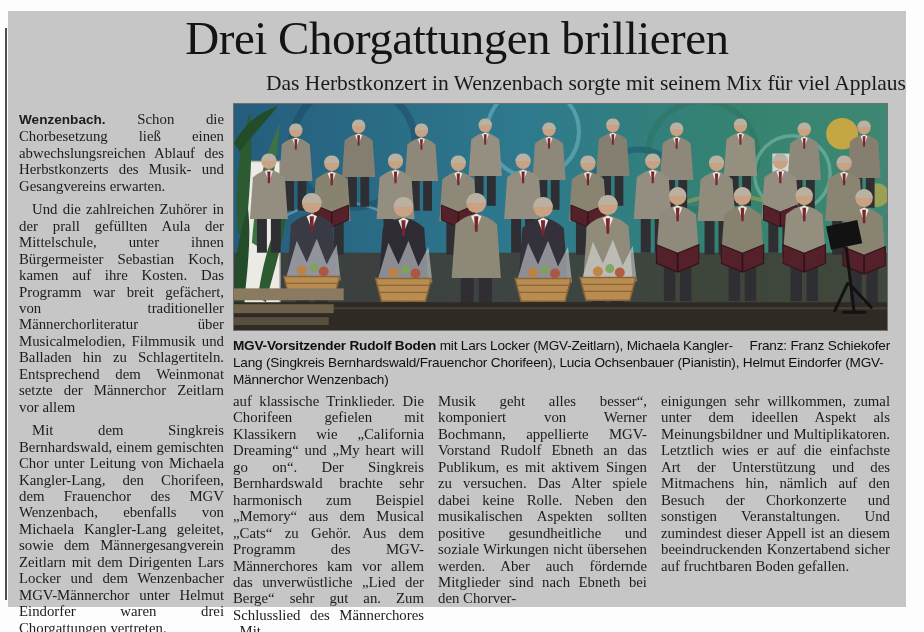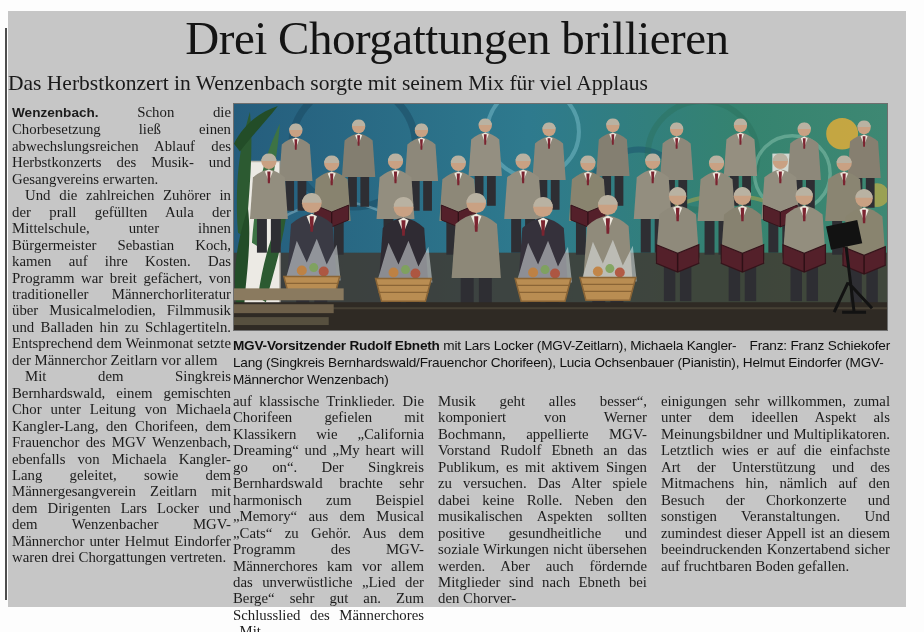--- a/index.html
+++ b/index.html
@@ -22,31 +22,31 @@
   }
   .headline {
     position: absolute; top: 0px; left: 0; width: 100%;
     text-align: center;
     font-size: 47px; font-weight: 400;
     letter-spacing: -0.5px; color: #141414;
     margin: 0; line-height: 1.15;
   }
   .subhead {
     position: absolute; top: 60px; left: 0; width: 100%;
-    text-align: left;
+    text-align: right;
     font-size: 21.5px; font-weight: 400; color: #1a1a1a;
     margin: 0;
   }
   .leftcol {
     position: absolute; left: 4px; top: 93px; width: 219px;
     font-size: 14.8px; line-height: 16.45px;
     text-align: justify; color: #1c1c1c;
     hyphens: auto; -webkit-hyphens: auto;
   }
-  .leftcol p { margin: 0; }
+  .leftcol p { margin: 7px; }
   .leftcol p + p { text-indent: 13px; }
   .lead {
     font-family: "Liberation Sans", sans-serif;
     font-weight: bold; font-size: 13.6px;
   }
   .photo {
     position: absolute; left: 225px; top: 92px;
     width: 655px; height: 228px;
     border: 1px solid rgba(40,40,40,0.55);
   }
@@ -208,21 +208,21 @@
           <rect x="0" y="215" width="95" height="8" fill="#57503f"></rect>
         </g>
 
         <g>
           <rect x="596" y="120" width="32" height="24" fill="#121212" transform="rotate(-12 612 132)"></rect>
           <path d="M614,144 L622,210 M610,210 L634,210 M616,180 L602,210 M616,180 L640,206" stroke="#121212" stroke-width="3" fill="none"></path>
         </g>
       </svg>
     </div>
 
-    <p class="caption"><span class="credit">Franz: Franz Schiekofer</span><span class="cap-bold">MGV-Vorsitzender Rudolf Ebneth</span> <span>mit Lars Locker (MGV-Zeitlarn), Michaela Kangler-Lang (Singkreis Bernhardswald/Frauenchor Chorifeen), Lucia Ochsenbauer (Pianistin), Helmut Eindorfer (MGV-Männerchor Wenzenbach)</span></p>
+    <p class="caption"><span class="credit">Franz: Franz Schiekofer</span><span class="cap-bold">MGV-Vorsitzender Rudolf Boden</span> <span>mit Lars Locker (MGV-Zeitlarn), Michaela Kangler-Lang (Singkreis Bernhardswald/Frauenchor Chorifeen), Lucia Ochsenbauer (Pianistin), Helmut Eindorfer (MGV-Männerchor Wenzenbach)</span></p>
 
     <div class="cols">
       <p>auf klassische Trinklieder. Die Chorifeen gefielen mit Klassikern wie „California Dreaming“ und „My heart will go on“. Der Singkreis Bernhardswald brachte sehr harmonisch zum Beispiel „Memory“ aus dem Musical „Cats“ zu Gehör. Aus dem Programm des MGV-Männerchores kam vor allem das unverwüstliche „Lied der Berge“ sehr gut an. Zum Schlusslied des Männerchores „Mit</p>
       <p>Musik geht alles besser“, komponiert von Werner Bochmann, appellierte MGV-Vorstand Rudolf Ebneth an das Publikum, es mit aktivem Singen zu versuchen. Das Alter spiele dabei keine Rolle. Neben den musikalischen Aspekten sollten positive gesundheitliche und soziale Wirkungen nicht übersehen werden. Aber auch fördernde Mitglieder sind nach Ebneth bei den Chorver-</p>
       <p>einigungen sehr willkommen, zumal unter dem ideellen Aspekt als Meinungsbildner und Multiplikatoren. Letztlich wies er auf die einfachste Art der Unterstützung und des Mitmachens hin, nämlich auf den Besuch der Chorkonzerte und sonstigen Veranstaltungen. Und zumindest dieser Appell ist an diesem beeindruckenden Konzertabend sicher auf fruchtbaren Boden gefallen.</p>
     </div>
 
   </div>
 </div>
 

